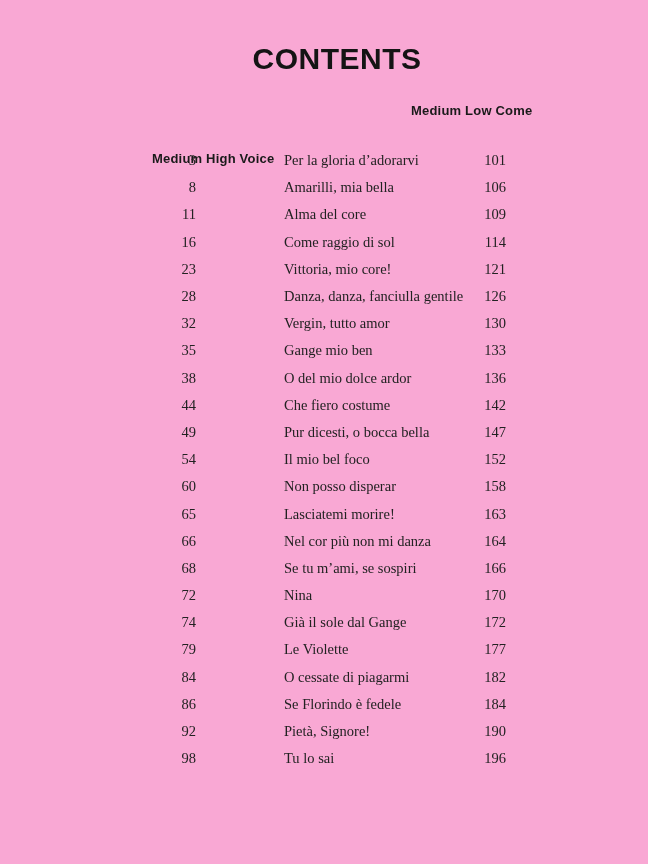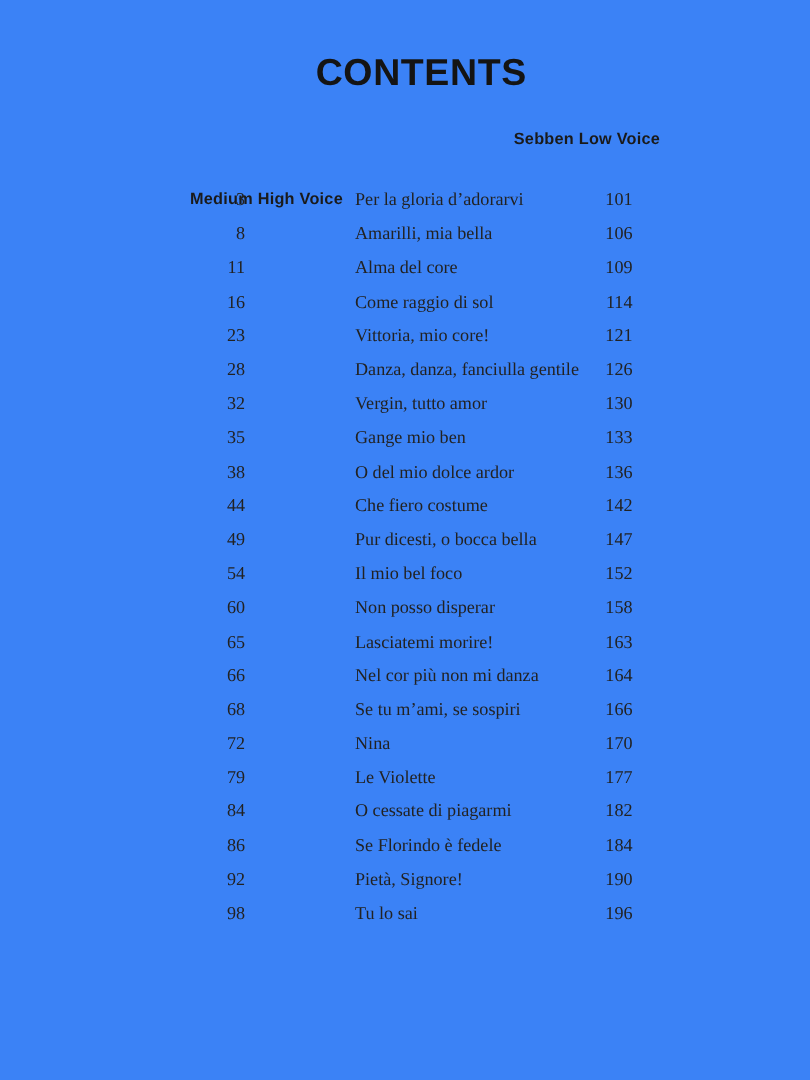--- a/index.html
+++ b/index.html
@@ -5,21 +5,21 @@
   html, body {
     margin: 0;
     padding: 0;
     background: #e8e8e8;
   }
   .page {
     position: relative;
     width: 648px;
     height: 864px;
     margin: 0 auto;
-    background: #3b82f6;
+    background: #f9a8d4;
     color: #1e1e1e;
     overflow: hidden;
   }
   .contents-title {
     position: absolute;
     top: 42px;
     left: 13px;
     width: 648px;
     text-align: center;
     font-family: "Liberation Sans", sans-serif;
@@ -69,21 +69,21 @@
 </style>
 </head>
 <body>
 
 <div class="page">
 
   <div class="contents-title">CONTENTS</div>
 
   <div class="col-header high">Medium High Voice</div>
 
-  <div class="col-header low">Sebben Low Voice</div>
+  <div class="col-header low">Medium Low Come</div>
 
   <div class="toc-list" id="toc-list">
   <div class="toc-row">
     <span class="num-high">3</span>
     <span class="song-title">Per la gloria d’adorarvi</span>
     <span class="num-low">101</span>
   </div>
 
   <div class="toc-row">
     <span class="num-high">8</span>
@@ -175,20 +175,25 @@
     <span class="song-title">Se tu m’ami, se sospiri</span>
     <span class="num-low">166</span>
   </div>
 
   <div class="toc-row">
     <span class="num-high">72</span>
     <span class="song-title">Nina</span>
     <span class="num-low">170</span>
   </div>
 
+  <div class="toc-row">
+    <span class="num-high">74</span>
+    <span class="song-title">Già il sole dal Gange</span>
+    <span class="num-low">172</span>
+  </div>
 
   <div class="toc-row">
     <span class="num-high">79</span>
     <span class="song-title">Le Violette</span>
     <span class="num-low">177</span>
   </div>
 
   <div class="toc-row">
     <span class="num-high">84</span>
     <span class="song-title">O cessate di piagarmi</span>

